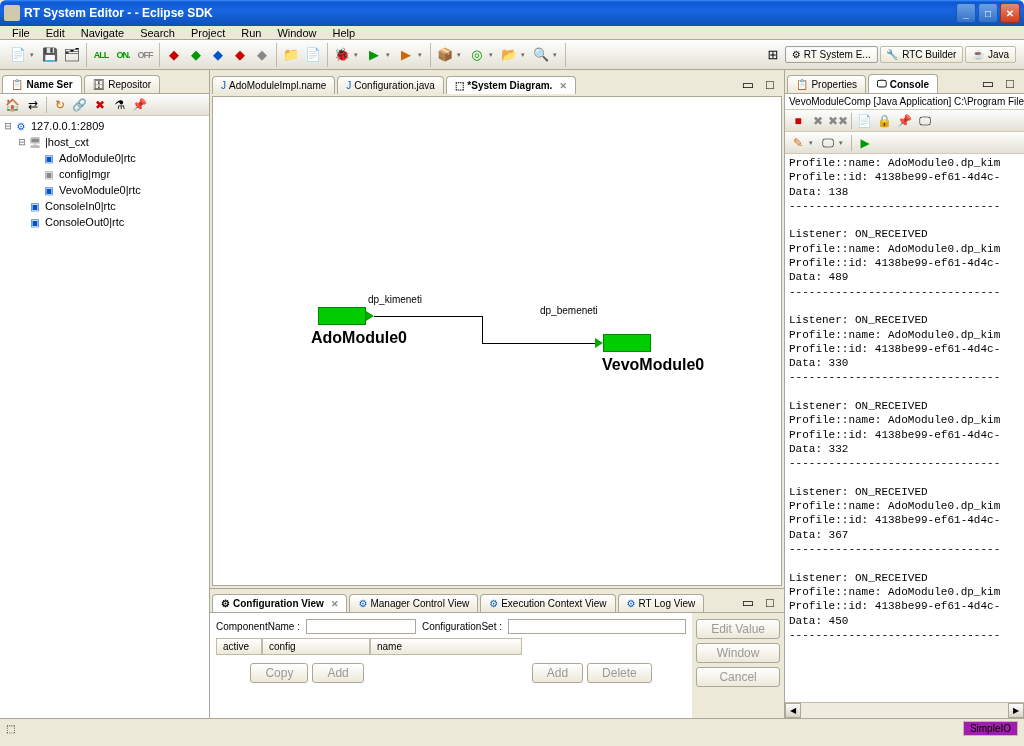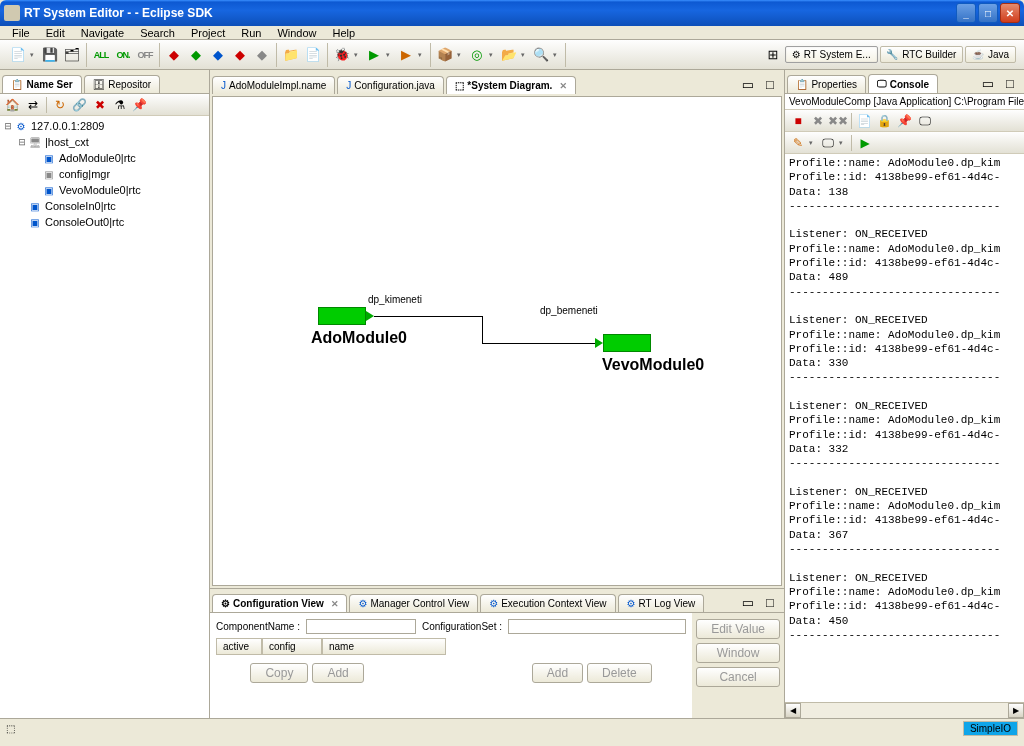--- a/index.html
+++ b/index.html
@@ -85,21 +85,21 @@
     
     .console-info { padding: 2px 4px; font-size: 10px; background: #fff; border-bottom: 1px solid #d0cbb8; white-space: nowrap; overflow: hidden; }
     .console-toolbar { height: 22px; display: flex; align-items: center; padding: 0 4px; gap: 2px; background: linear-gradient(to bottom, #fefefe, #e3e1d5); border-bottom: 1px solid #d0cbb8; }
     .console-output { flex: 1; background: #fff; font-family: 'Courier New', monospace; font-size: 11px; padding: 2px 4px; overflow: auto; white-space: pre; line-height: 1.3; }
     .scrollbar-h { height: 16px; background: #ece9d8; border-top: 1px solid #c0bba8; display: flex; }
     .sb-arrow { width: 16px; background: linear-gradient(to bottom, #fff, #d8d4c4); border: 1px solid #aca899; display: flex; align-items: center; justify-content: center; font-size: 8px; cursor: pointer; }
     .sb-track { flex: 1; background: #f0ede0; }
     
     
     .statusbar { height: 20px; background: #ece9d8; border-top: 1px solid #aca899; display: flex; align-items: center; padding: 0 6px; font-size: 10px; }
-    .status-right { margin-left: auto; padding: 1px 6px; border: 1px solid #c0bba8; background: #0ea5e9; }
+    .status-right { margin-left: auto; padding: 1px 6px; border: 1px solid #c0bba8; background: #a21caf; }
     
     
     .ic-red { color: #cc0000; }
     .ic-green { color: #009900; }
     .ic-blue { color: #0055cc; }
     .ic-orange { color: #cc6600; }
     .ic-gray { color: #888; }
     .ic-gold { color: #b89000; }
   </style>
 </head>
@@ -311,22 +311,22 @@
       <div class="config-wrapper">
         <div class="config-body config-left">
           <div class="config-row">
             <span class="config-label">ComponentName :</span>
             <input class="config-input" value="" style="">
             <span class="config-label">ConfigurationSet :</span>
             <input class="config-input" style="flex: 1 1 0%;" value="">
           </div>
           <div class="config-table">
             <div class="config-th" style="width:46px">active</div>
-            <div class="config-th" style="width:60px">config</div>
-            <div class="config-th" style="width:124px">name</div>
+            <div class="config-th" style="width:108px">config</div>
+            <div class="config-th" style="width:152px">name</div>
           </div>
           <div class="config-buttons">
             <button class="cfg-btn" disabled="">Copy</button>
             <button class="cfg-btn" disabled="">Add</button>
             <div style="width:160px"></div>
             <button class="cfg-btn" disabled="">Add</button>
             <button class="cfg-btn" disabled="">Delete</button>
           </div>
         </div>
         <div class="side-buttons">

